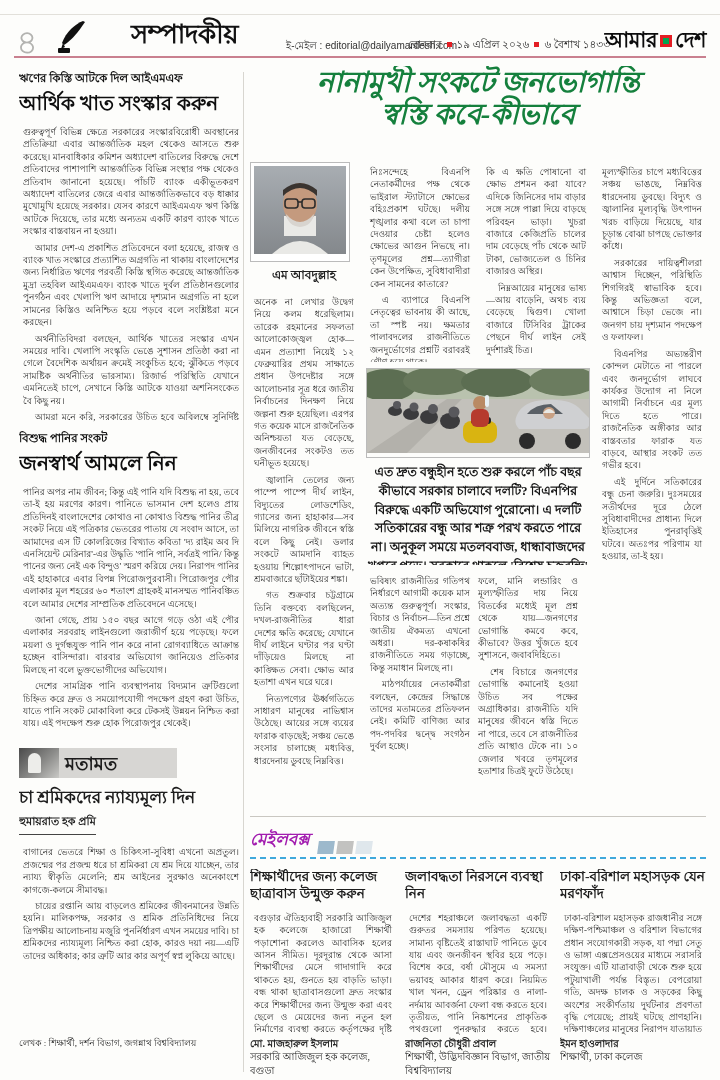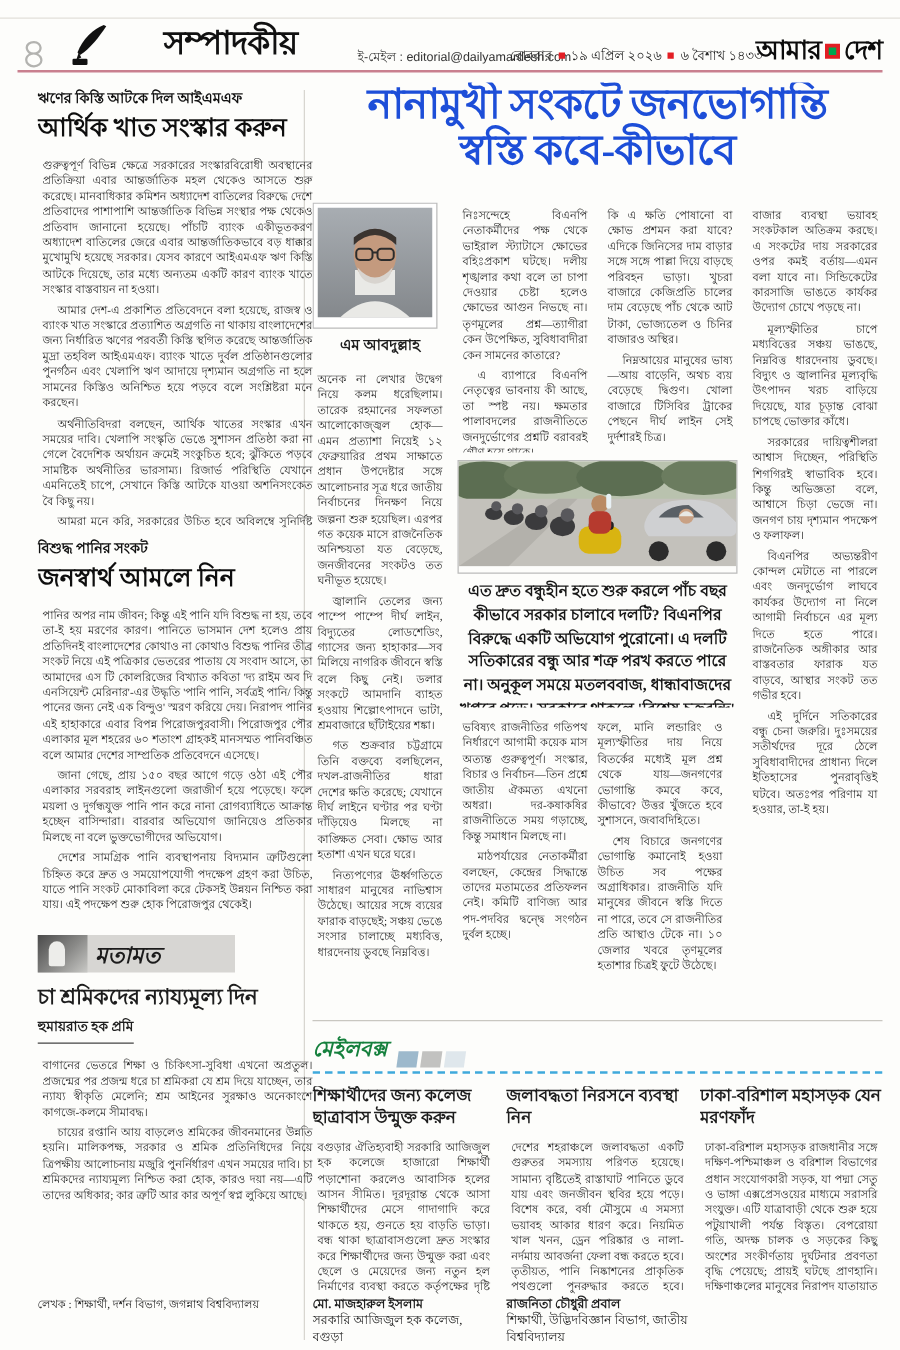--- a/index.html
+++ b/index.html
@@ -28,54 +28,54 @@
   .masthead-rule { position:absolute; left:14px; right:14px; top:56px; height:2px; background:#c9808f; }
 
   
   .kicker { font-size:11.5px; font-weight:bold; color:#111; margin-bottom:3px; }
   .ed-headline { font-size:20px; font-weight:bold; color:#0e0e0e; line-height:1.15; margin-bottom:7px; }
   .body-copy { font-size:9px; line-height:1.38; text-align:justify; color:#2a2a2a; overflow:hidden; }
   .body-copy .para { margin:4px; }
   .body-copy .para + .para { text-indent:12px; margin-top:1px; }
 
   
-  .left-col { position:absolute; left:30px; top:70px; width:224px; height:1000px; overflow:hidden; }
+  .left-col { position:absolute; left:19px; top:70px; width:224px; height:1000px; overflow:hidden; }
   .v-divider { position:absolute; left:243px; top:72px; bottom:8px; width:1px; background:#d8d6d0; }
   .editorial-1 { height:352px; overflow:hidden; }
   .editorial-2 { height:308px; overflow:hidden; margin-top:8px; }
   .opinion-banner { margin-top:10px; height:30px; width:158px; display:flex; align-items:stretch; background:#d7d6d3; }
   .opinion-banner .thumb { width:40px; background:linear-gradient(135deg,#4a4a4a 0%,#8a8a88 55%,#c9c9c6 100%); position:relative; }
   .opinion-banner .thumb::after { content:""; position:absolute; left:9px; top:5px; width:13px; height:20px; background:#ededea; border-radius:7px 7px 2px 2px; }
-  .opinion-banner .label { flex:1; font-size:18px; font-weight:bold; font-style:italic; padding:2px 6px 0; color:#1b1b1b; font-family:"DejaVu Sans",sans-serif; }
+  .opinion-banner .label { flex:1; font-size:18px; font-weight:bold; padding:2px 6px 0; color:#1b1b1b; font-family:"DejaVu Sans",sans-serif; }
   .opinion-headline { margin-top:10px; font-size:17px; font-weight:bold; line-height:1.2; }
   .opinion-byline { margin-top:5px; font-size:11px; font-weight:bold; border-bottom:1px solid #444; display:inline-block; padding-bottom:2px; }
   .opinion-body { margin-top:7px; height:188px; }
   .opinion-signature { margin-top:6px; font-size:9px; color:#222; }
 
   
   .main-area { position:absolute; left:250px; top:66px; width:456px; height:748px; overflow:hidden; }
-  .main-headline { text-align:center; font-weight:bold; color:#1d4ed8; line-height:1.12; font-size:33px; letter-spacing:-0.5px; height:92px; overflow:hidden; }
+  .main-headline { text-align:center; font-weight:bold; color:#15803d; line-height:1.12; font-size:29px; letter-spacing:-0.5px; height:92px; overflow:hidden;font-style:italic; }
   .main-cols { display:flex; gap:8px; margin-top:4px; }
   .mcol { width:108px; flex:0 0 108px; overflow:hidden; }
   .author-card { width:100px; border:1px solid #bbb; background:#fff; padding:3px; }
   .author-name { text-align:center; font-size:12px; font-weight:bold; margin:4px 0 6px; }
   .mcol-a-text { height:498px; }
   .mid-block { width:224px; flex:0 0 224px; }
   .mid-top { display:flex; gap:8px; height:200px; overflow:hidden; }
   .mid-top .half, .mid-bottom .half { width:108px; flex:0 0 108px; overflow:hidden; height:100%; }
   .street-photo { margin-top:6px; width:224px; border:1px solid #bbb; }
   .pull-quote { margin-top:5px; font-size:12.5px; font-weight:bold; line-height:1.5; text-align:center; color:#161616; height:102px; overflow:hidden; }
   .mid-bottom { display:flex; gap:0; margin-top:6px; height:222px; overflow:hidden; }
   .mcol-d-text { height:652px; }
 
   
   .mail-rule { position:absolute; left:250px; width:456px; top:816px; height:1px; background:#c9c7c1; }
   .mailbox { position:absolute; left:250px; top:824px; width:456px; height:250px; overflow:hidden; }
   .mail-head { display:flex; align-items:flex-end; gap:8px; height:30px; }
-  .mail-logo { font-size:17px; font-weight:bold; font-style:italic; color:#15803d; font-family:"DejaVu Sans",sans-serif; }
+  .mail-logo { font-size:17px; font-weight:bold; font-style:italic; color:#a21caf; font-family:"DejaVu Sans",sans-serif; }
   .envelopes { display:flex; gap:3px; align-items:flex-end; }
   .env { width:16px; height:13px; transform:skewX(-8deg); }
   .env1 { background:#9db9cc; } .env2 { background:#c2c2c0; } .env3 { background:#dfe7ec; }
   .mail-dash { border-top:2px dashed #3fa9dc; margin-top:3px; }
   .letters { display:flex; gap:9px; margin-top:10px; }
   .letter { width:146px; flex:0 0 146px; overflow:hidden; }
   .letter-headline { font-size:13.5px; font-weight:bold; line-height:1.25; margin-bottom:5px; min-height:18px; }
   .letter-body { height:128px; }
   .letter-sign { margin-top:1px; font-size:10px; line-height:1.35; }
   .letter-sign .name { font-weight:bold; }
@@ -244,21 +244,20 @@
             </div>
           <div class="body-copy half">
               <p class="para">ফলে, মানি লন্ডারিং ও মূল্যস্ফীতির দায় নিয়ে বিতর্কের মধ্যেই মূল প্রশ্ন থেকে যায়—জনগণের ভোগান্তি কমবে কবে, কীভাবে? উত্তর খুঁজতে হবে সুশাসনে, জবাবদিহিতে।</p>
               <p class="para">শেষ বিচারে জনগণের ভোগান্তি কমানোই হওয়া উচিত সব পক্ষের অগ্রাধিকার। রাজনীতি যদি মানুষের জীবনে স্বস্তি দিতে না পারে, তবে সে রাজনীতির প্রতি আস্থাও টেকে না। ১০ জেলার খবরে তৃণমূলের হতাশার চিত্রই ফুটে উঠেছে।</p>
             </div>
         </div>
       </div>
 
       <div class="mcol">
         <div class="body-copy mcol-d-text">
-            <p class="para">বাজার ব্যবস্থা ভয়াবহ সংকটকাল অতিক্রম করছে। এ সংকটের দায় সরকারের ওপর কমই বর্তায়—এমন বলা যাবে না। সিন্ডিকেটের কারসাজি ভাঙতে কার্যকর উদ্যোগ চোখে পড়ছে না।</p>
             <p class="para">মূল্যস্ফীতির চাপে মধ্যবিত্তের সঞ্চয় ভাঙছে, নিম্নবিত্ত ধারদেনায় ডুবছে। বিদ্যুৎ ও জ্বালানির মূল্যবৃদ্ধি উৎপাদন খরচ বাড়িয়ে দিয়েছে, যার চূড়ান্ত বোঝা চাপছে ভোক্তার কাঁধে।</p>
             <p class="para">সরকারের দায়িত্বশীলরা আশ্বাস দিচ্ছেন, পরিস্থিতি শিগগিরই স্বাভাবিক হবে। কিন্তু অভিজ্ঞতা বলে, আশ্বাসে চিড়া ভেজে না। জনগণ চায় দৃশ্যমান পদক্ষেপ ও ফলাফল।</p>
             <p class="para">বিএনপির অভ্যন্তরীণ কোন্দল মেটাতে না পারলে এবং জনদুর্ভোগ লাঘবে কার্যকর উদ্যোগ না নিলে আগামী নির্বাচনে এর মূল্য দিতে হতে পারে। রাজনৈতিক অঙ্গীকার আর বাস্তবতার ফারাক যত বাড়বে, আস্থার সংকট তত গভীর হবে।</p>
             <p class="para">এই দুর্দিনে সতিকারের বন্ধু চেনা জরুরি। দুঃসময়ের সতীর্থদের দূরে ঠেলে সুবিধাবাদীদের প্রাধান্য দিলে ইতিহাসের পুনরাবৃত্তিই ঘটবে। অতঃপর পরিণাম যা হওয়ার, তা-ই হয়।</p>
           </div>
       </div>
     </div>
   </div>
 
   <div class="mail-rule"></div>
@@ -295,17 +294,21 @@
           <div class="name">রাজনিতা চৌধুরী প্রবাল</div>
           <div>শিক্ষার্থী, উদ্ভিদবিজ্ঞান বিভাগ, জাতীয় বিশ্ববিদ্যালয়</div>
         </div>
       </div>
 
       <div class="letter">
         <div class="letter-headline">ঢাকা-বরিশাল মহাসড়ক যেন মরণফাঁদ</div>
         <div class="body-copy letter-body">
             <p class="para">ঢাকা-বরিশাল মহাসড়ক রাজধানীর সঙ্গে দক্ষিণ-পশ্চিমাঞ্চল ও বরিশাল বিভাগের প্রধান সংযোগকারী সড়ক, যা পদ্মা সেতু ও ভাঙ্গা এক্সপ্রেসওয়ের মাধ্যমে সরাসরি সংযুক্ত। এটি যাত্রাবাড়ী থেকে শুরু হয়ে পটুয়াখালী পর্যন্ত বিস্তৃত। বেপরোয়া গতি, অদক্ষ চালক ও সড়কের কিছু অংশের সংকীর্ণতায় দুর্ঘটনার প্রবণতা বৃদ্ধি পেয়েছে; প্রায়ই ঘটছে প্রাণহানি। দক্ষিণাঞ্চলের মানুষের নিরাপদ যাতায়াত নিশ্চিত করতে এবং অকালে ঝরে পড়া রোধ করতে ঢাকা-বরিশাল মহাসড়ক ছয় লেন করা এখন সময়ের দাবি।</p>
           </div>
+        <div class="letter-sign">
+          <div class="name">ইমন হাওলাদার</div>
+          <div>শিক্ষার্থী, ঢাকা কলেজ</div>
+        </div>
       </div>
 
     </div>
   </div>
 </div>
 
 </body></html>

